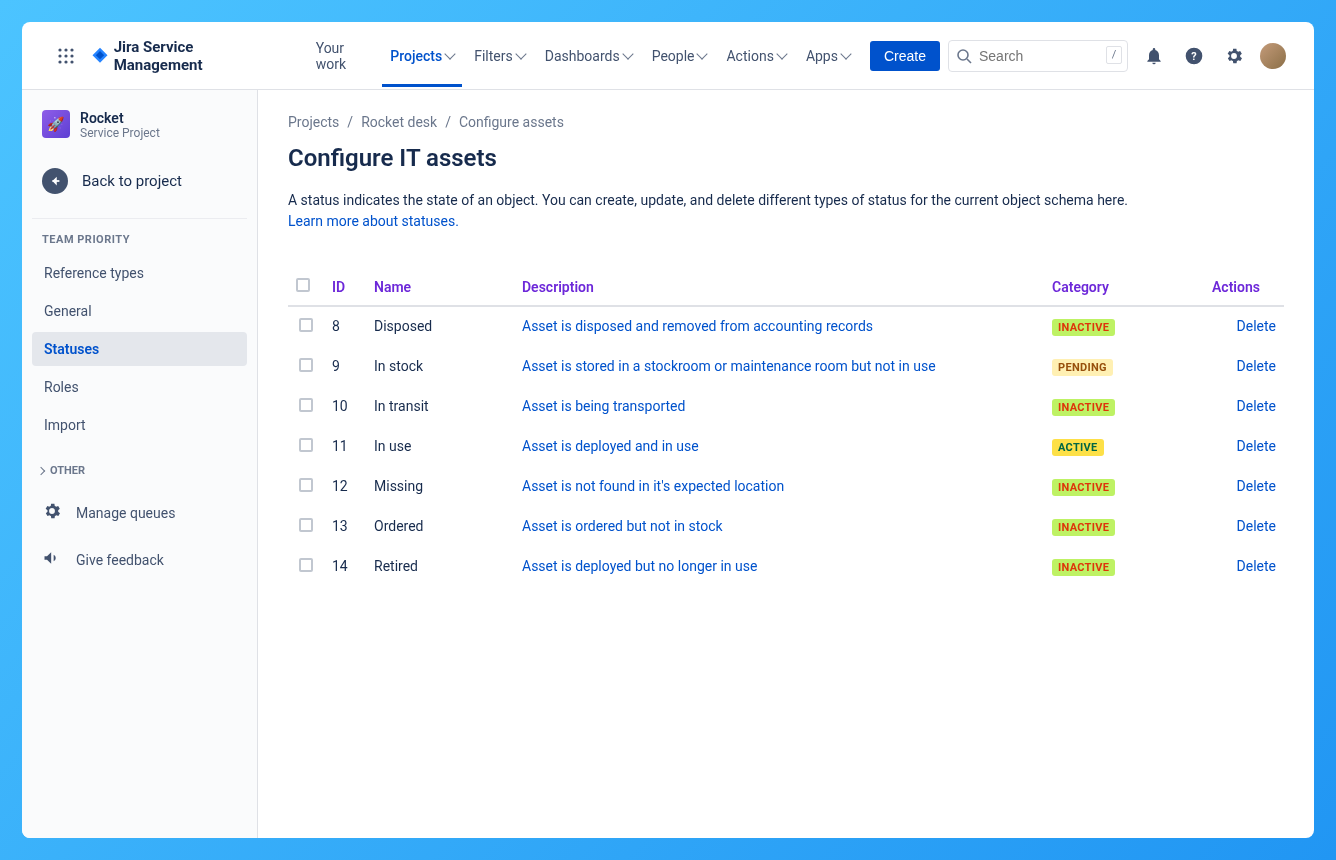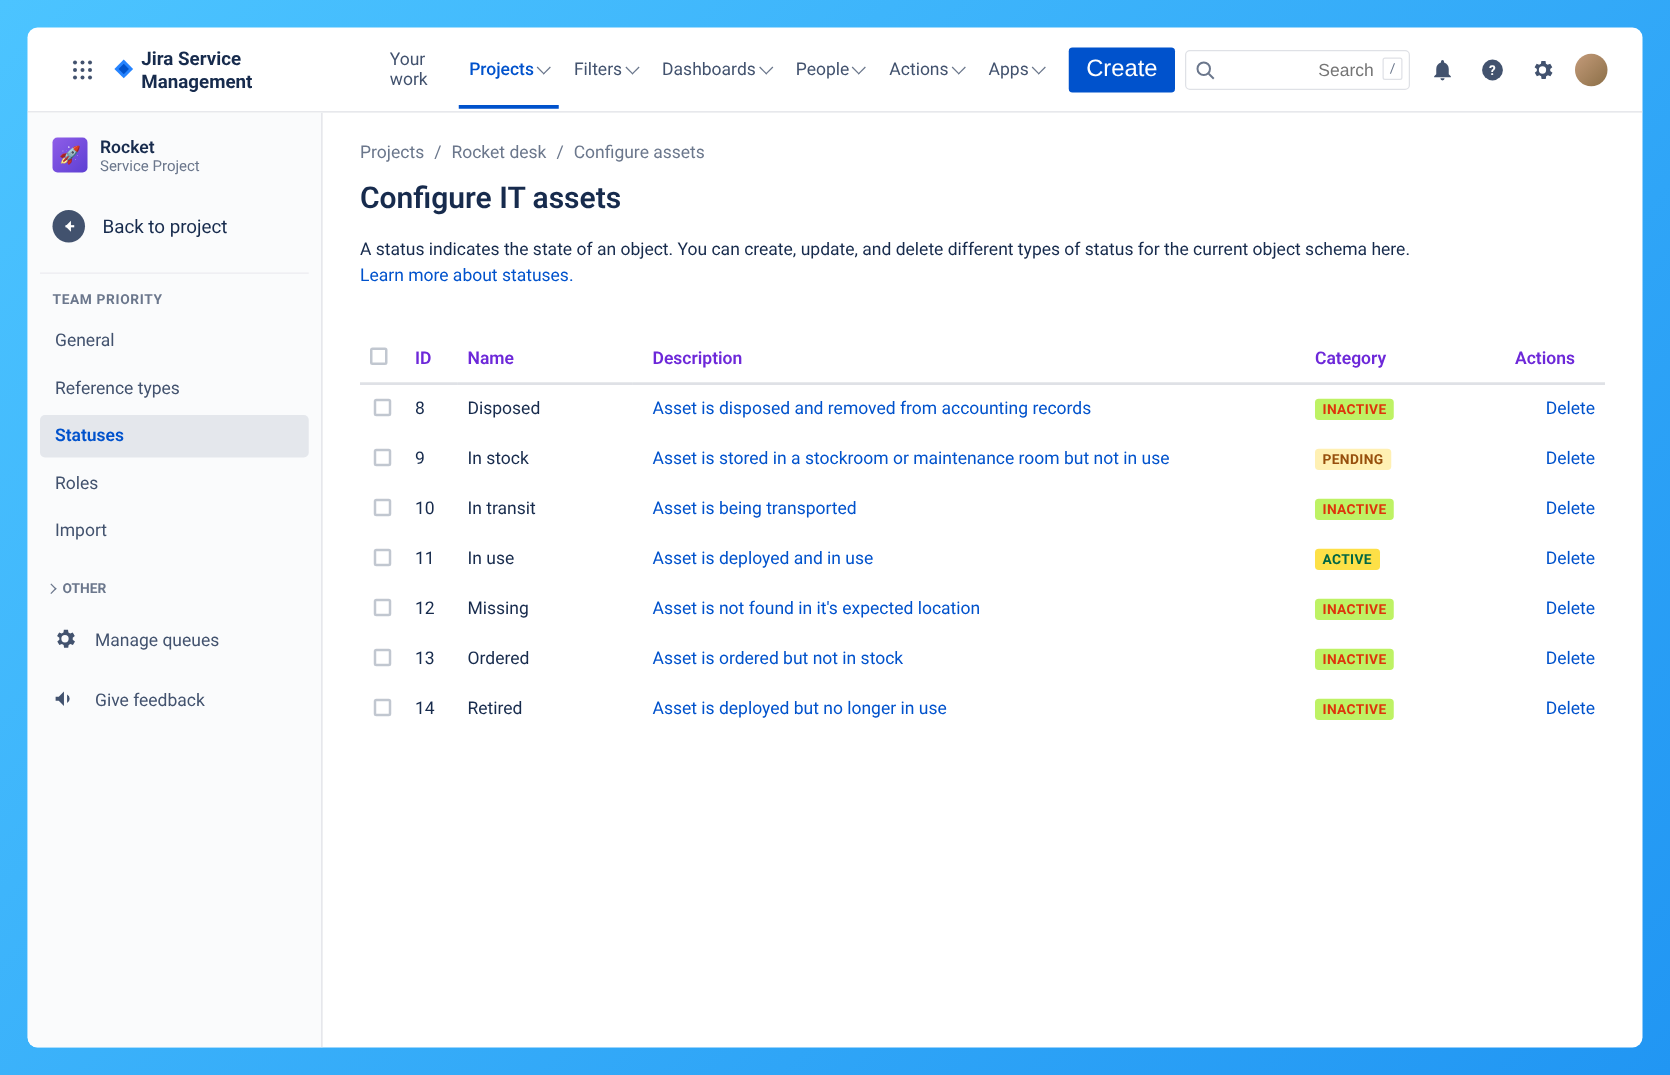--- a/index.html
+++ b/index.html
@@ -61,42 +61,41 @@
 .chevron {
   width: 8px; height: 8px;
   border-left: 1.5px solid #6b778c;
   border-bottom: 1.5px solid #6b778c;
   transform: rotate(-45deg);
   margin-top: -3px;
 }
 .btn-create {
   background: #0052cc;
   color: #fff;
-  font-size: 19px;
+  font-size: 14px;
   font-weight: 500;
   border: none;
   padding: 7px 14px;
   border-radius: 3px;
   margin-left: 8px;
   cursor: pointer;
 }
 .topnav-right { margin-left: auto; display: flex; align-items: center; gap: 12px; }
 .search-box {
   position: relative;
   width: 180px;
 }
 .search-box input {
   width: 100%;
   height: 32px;
   border: 1px solid #dfe1e6;
   border-radius: 4px;
   padding: 0 28px 0 30px;
   font-size: 14px;
   color: #6d28d9;
-  text-align: right;
 }
 .search-box .mag { position: absolute; left: 8px; top: 8px; color: #6b778c; }
 .search-box .slash {
   position: absolute; right: 6px; top: 6px;
   border: 1px solid #dfe1e6;
   border-radius: 2px;
   width: 16px; height: 18px;
   font-size: 11px;
   color: #6b778c;
   display:flex; align-items:center; justify-content:center;
@@ -315,22 +314,22 @@
       <div class="back-link">
         <span class="back-circle">
           <svg width="14" height="14" viewBox="0 0 16 16">
               <path fill="#fff" d="M10 3L5 8l5 5V3z"></path>
               <rect x="5" y="7" width="8" height="2" fill="#fff"></rect>
             </svg>
         </span>
         <span>Back to project</span>
       </div>
       <div class="section-hdr">TEAM PRIORITY</div>
+      <div class="side-item">Reference types</div>
       <div class="side-item">General</div>
-      <div class="side-item">Reference types</div>
       <div class="side-item active">Statuses</div>
       <div class="side-item">Roles</div>
       <div class="side-item">Import</div>
       <div class="other-hdr">
         <span class="chev-r"></span>
         <span>OTHER</span>
       </div>
       <div class="side-action">
         <span><svg width="20" height="20" viewBox="0 0 24 24">
               <path fill="#42526e" d="M19.4 13a7.5 7.5 0 000-2l2-1.6-2-3.5-2.4 1a7.4 7.4 0 00-1.7-1l-.4-2.6h-4l-.4 2.6c-.6.2-1.2.6-1.7 1l-2.4-1-2 3.5L6.6 11a7.5 7.5 0 000 2l-2 1.6 2 3.5 2.4-1c.5.4 1.1.8 1.7 1l.4 2.6h4l.4-2.6c.6-.2 1.2-.6 1.7-1l2.4 1 2-3.5-2.2-1.6zM12 15.5A3.5 3.5 0 1112 8.5a3.5 3.5 0 010 7z"></path>

